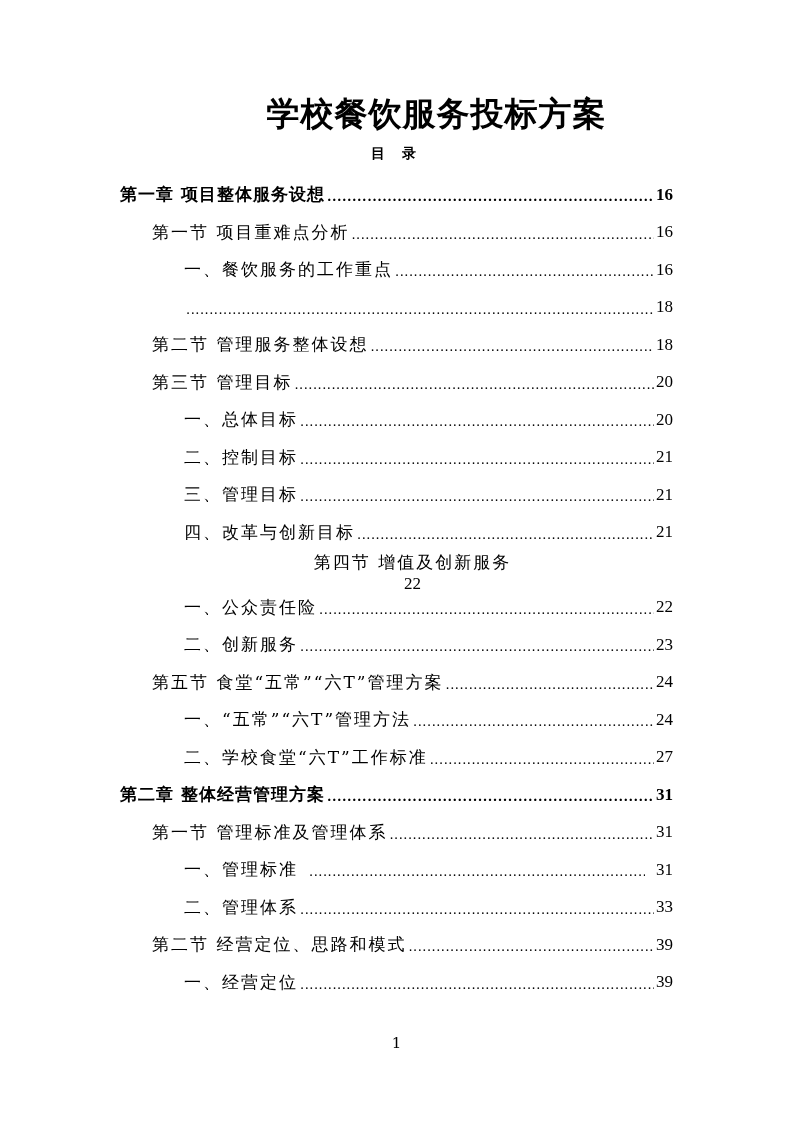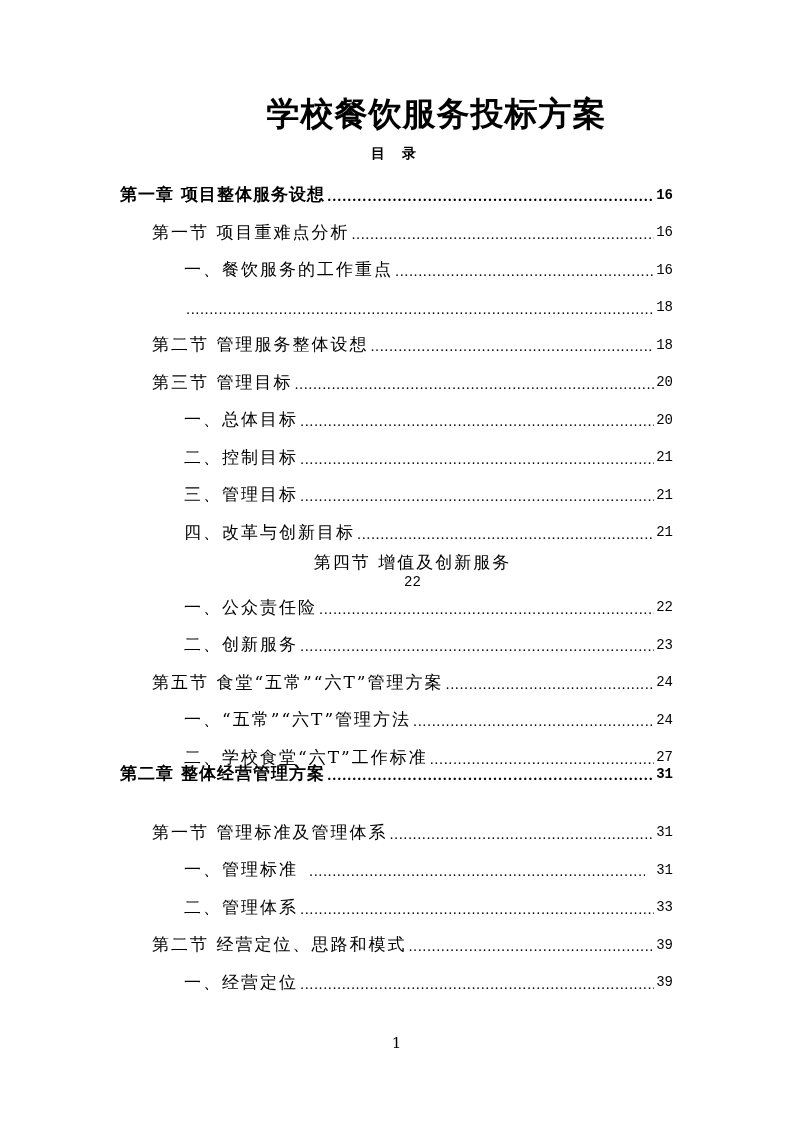--- a/index.html
+++ b/index.html
@@ -9,22 +9,22 @@
            font-family: "DejaVu Sans", "Liberation Sans", sans-serif; font-weight: bold;
            font-size: 33px; letter-spacing: 1px; padding-left: 40px; }
   .subtitle { position: absolute; top: 145px; left: 0; width: 793px; text-align: center;
               font-family: "DejaVu Sans", "Liberation Sans", sans-serif; font-weight: bold;
               font-size: 14px; letter-spacing: 6px; }
   .toc { position: absolute; top: 176px; left: 0; width: 793px; }
   .row { position: absolute; height: 37px; display: flex; align-items: center; right: 120px; }
   .row .label { white-space: nowrap; font-size: 17px; letter-spacing: 2px; }
   .row .dots { flex: 1; overflow: hidden; white-space: nowrap; margin: 0 2px;
                font-size: 13px; letter-spacing: 0.5px; position: relative; top: 2px; }
-  .row .page { white-space: nowrap; font-size: 14px;
-               font-family: Liberation Mono, monospace; }
+  .row .page { white-space: nowrap; font-size: 17px;
+               font-family: Liberation Serif, serif; }
   .lvl1 { left: 120px; }
   .lvl1 .label { font-family: "DejaVu Sans", "Liberation Sans", sans-serif; font-weight: bold; letter-spacing: 1px; }
   .lvl1 .page { font-weight: bold; }
   .lvl1 .dots { font-weight: bold; }
   .lvl2 { left: 152px; }
   .lvl3 { left: 184px; }
   .pagenum { position: absolute; top: 1034px; left: 0; width: 793px; text-align: center;
              font-size: 15px; font-family: "DejaVu Serif", serif; }
 </style>
 </head>
@@ -106,21 +106,21 @@
     <div class="row lvl3" style="top: 525px;">
       <span class="label">一、“五常”“六T”管理方法</span>
       <span class="dots">............................................................................................................................................................................................................................................................................................................</span>
       <span class="page">24</span>
     </div>
     <div class="row lvl3" style="top: 562.5px;">
       <span class="label">二、学校食堂“六T”工作标准</span>
       <span class="dots">............................................................................................................................................................................................................................................................................................................</span>
       <span class="page">27</span>
     </div>
-    <div class="row lvl1" style="top: 579px; justify-content: center;">
+    <div class="row lvl1" style="top: 600px; justify-content: center;">
       <span class="label">第二章  整体经营管理方案</span>
       <span class="dots">............................................................................................................................................................................................................................................................................................................</span>
       <span class="page">31</span>
     </div>
     <div class="row lvl2" style="top: 637.5px;">
       <span class="label">第一节  管理标准及管理体系</span>
       <span class="dots">............................................................................................................................................................................................................................................................................................................</span>
       <span class="page">31</span>
     </div>
     <div class="row lvl3" style="top: 675px; gap: 9px;">

